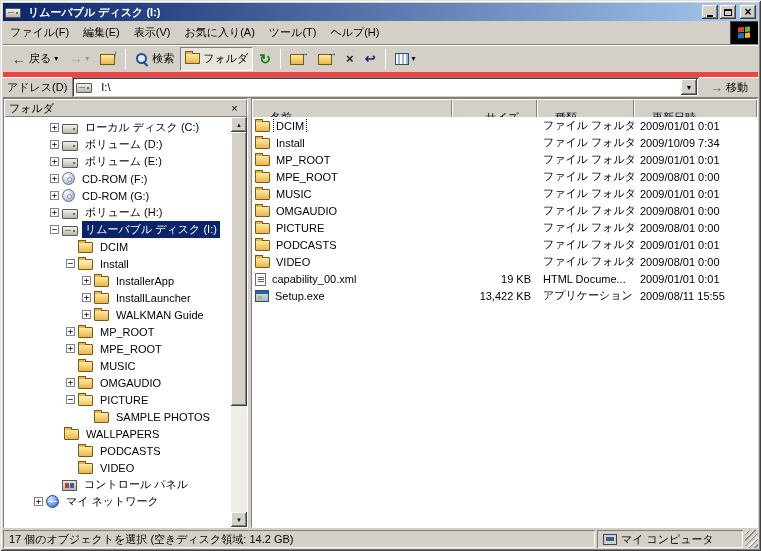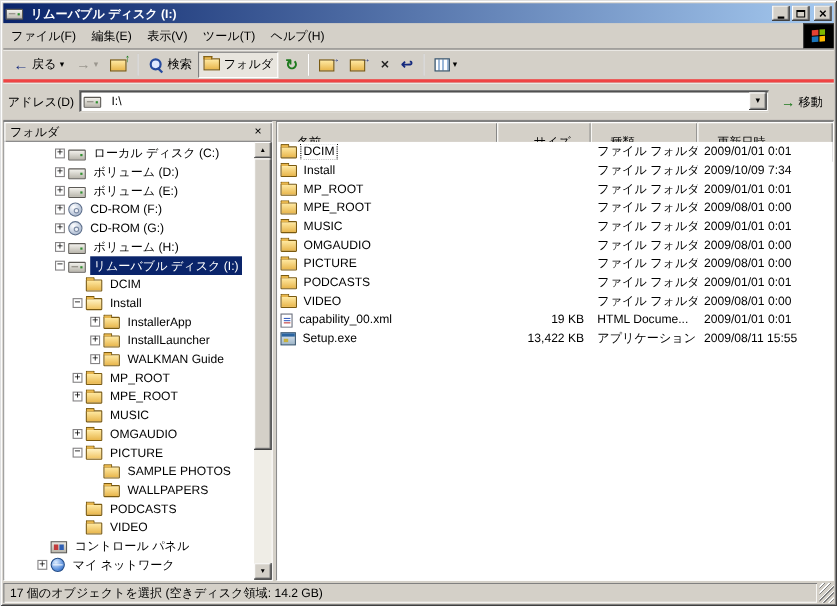--- a/index.html
+++ b/index.html
@@ -56,22 +56,22 @@
   .ic-history { color:#1e7a1e; font-weight:bold; font-size:14px; line-height:1; }
   .ic-moveto, .ic-copyto { position:relative; width:17px; height:13px; }
   .ic-moveto::before, .ic-copyto::before { content:""; position:absolute; left:0; bottom:0; width:12px; height:9px;
     background:linear-gradient(180deg,#ffe9a2,#e8b64c); border:1px solid #7a5a10; }
   .ic-moveto::after, .ic-copyto::after { content:"→"; position:absolute; right:-2px; top:-4px; font-size:9px; font-weight:bold; color:#13287d; }
   .ic-delete { color:#222; font-weight:bold; font-size:13px; line-height:1; }
   .ic-undo { color:#13287d; font-weight:bold; font-size:13px; line-height:1; }
   .ic-views { width:14px; height:12px; border:1px solid #31506b; background:repeating-linear-gradient(90deg,#ffffff 0 2px,#9db8d9 2px 4px); }
 
   
-  .addressbar { height:37px; flex:none; display:flex; align-items:center; gap:5px; padding:1px 4px;
-    border-top:3px solid #ef4444; box-shadow: inset 0 1px 0 #fff; }
+  .addressbar { height:25px; flex:none; display:flex; align-items:center; gap:5px; padding:1px 4px;
+    border-top:5px solid #ef4444; box-shadow: inset 0 1px 0 #fff; }
   .addr-label { white-space:nowrap; }
   .addr-combo { flex:1; height:20px; background:#fff; display:flex; align-items:center; gap:5px; padding-left:4px;
     box-shadow: inset 1px 1px 0 #808080, inset -1px -1px 0 #d4d0c8, inset 2px 2px 0 #404040, inset -2px -2px 0 #fff; }
   .addr-drop { margin-left:auto; width:16px; height:16px; margin-right:2px; background:#d4d0c8;
     box-shadow: inset -1px -1px 0 #404040, inset 1px 1px 0 #fff, inset -2px -2px 0 #808080;
     display:flex; align-items:center; justify-content:center; font-size:7px; border:none; }
   .go-btn { display:flex; align-items:center; gap:3px; padding:0 6px; height:22px; border:none; background:transparent; font-size:11px; }
   .ic-go { color:#1e7a1e; font-weight:bold; font-size:13px; line-height:1; }
 
   
@@ -187,20 +187,21 @@
         </button>
       <button class="tbtn close">×</button>
     </span>
   </div>
 
   <div class="menubar">
     <div class="menu-items">
         <div class="menu-item">ファイル(F)</div>
         <div class="menu-item">編集(E)</div>
         <div class="menu-item">表示(V)</div>
+        <div class="menu-item">お気に入り(A)</div>
         <div class="menu-item">ツール(T)</div>
         <div class="menu-item">ヘルプ(H)</div>
       </div>
     <div class="throbber">
       <span class="flag">
         <span style="background:#e34234"></span>
         <span style="background:#7db700"></span>
         <span style="background:#1a75bb"></span>
         <span style="background:#ffb900"></span>
       </span>
@@ -356,36 +357,36 @@
             <div class="tree-row" style="padding-left: 62px;">
               <span class="expander">−</span>
               <span class="ticon icon-folder-open"></span>
               <span class="tlabel">PICTURE</span>
             </div>
             <div class="tree-row" style="padding-left: 78px;">
               <span class="expander-spacer"></span>
               <span class="ticon icon-folder"></span>
               <span class="tlabel">SAMPLE PHOTOS</span>
             </div>
-            <div class="tree-row" style="padding-left: 78px;">
+            <div class="tree-row" style="padding-left: 48px;">
               <span class="expander-spacer"></span>
               <span class="ticon icon-folder"></span>
               <span class="tlabel">WALLPAPERS</span>
             </div>
             <div class="tree-row" style="padding-left: 62px;">
               <span class="expander-spacer"></span>
               <span class="ticon icon-folder"></span>
               <span class="tlabel">PODCASTS</span>
             </div>
             <div class="tree-row" style="padding-left: 62px;">
               <span class="expander-spacer"></span>
               <span class="ticon icon-folder"></span>
               <span class="tlabel">VIDEO</span>
             </div>
-            <div class="tree-row" style="padding-left: 30px;">
+            <div class="tree-row" style="padding-left: 46px;">
               <span class="expander-spacer"></span>
               <span class="ticon icon-control-panel"></span>
               <span class="tlabel">コントロール パネル</span>
             </div>
             <div class="tree-row" style="padding-left: 30px;">
               <span class="expander">+</span>
               <span class="ticon icon-network"></span>
               <span class="tlabel">マイ ネットワーク</span>
             </div>
           </div>
@@ -507,16 +508,20 @@
             <div class="lcell w3">2009/08/11 15:55</div>
           </div>
         </div>
     </div>
   </div>
 
   <div class="statusbar">
     <div class="sb sb-left">
       <span>17 個のオブジェクトを選択 (空きディスク領域: 14.2 GB)</span>
     </div>
+    <div class="sb sb-right">
+      <span class="ic-mycomputer"></span>
+      <span>マイ コンピュータ</span>
+    </div>
     <div class="sb-grip"></div>
   </div>
 
 </div>
 
 </body></html>

